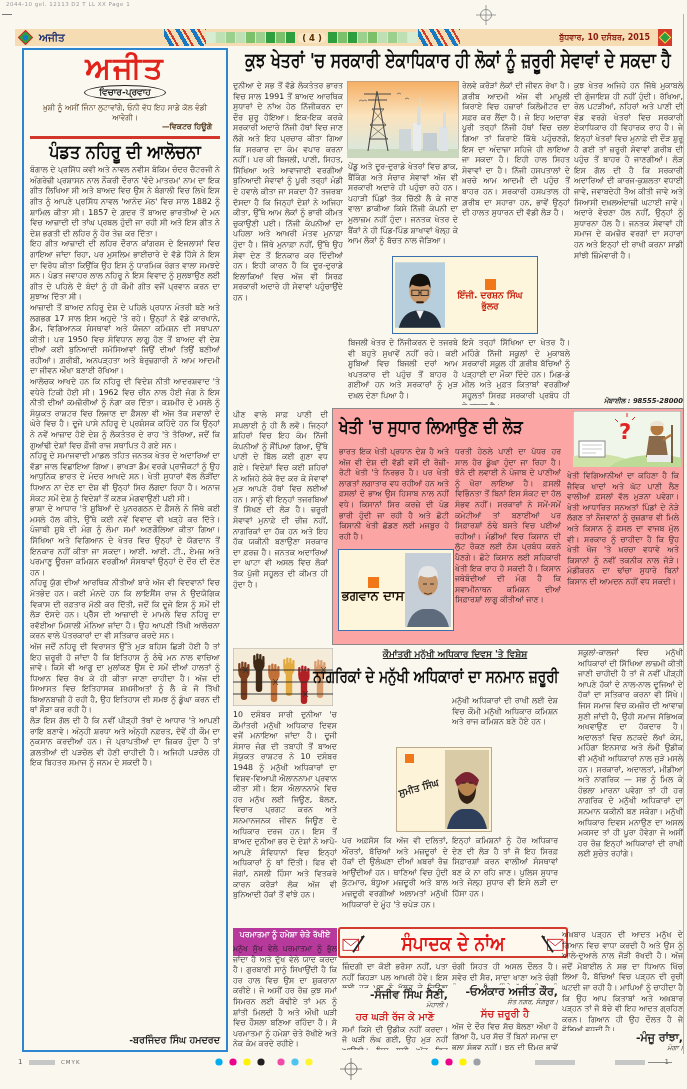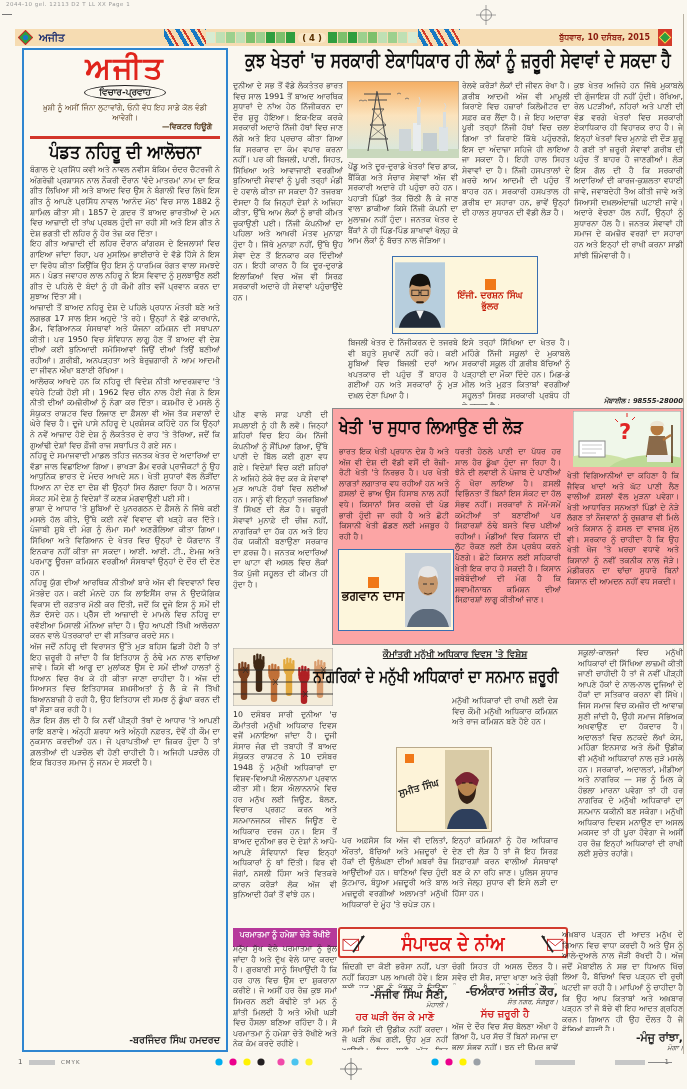--- a/index.html
+++ b/index.html
@@ -245,21 +245,21 @@
       <path d="M13 38 q0 14 9 16 q9 -2 9 -16 q-4 8 -9 8 q-5 0 -9 -8 z" fill="#332015"></path>
       <path d="M17 33 h3.5 M24 33 h3.5" stroke="#221a10" stroke-width="1.1"></path>
     </svg>
   </div>
 
   <div class="abs bt" style="left:342px;top:836px;width:106px;height:89px;">ਪਰ ਅਫ਼ਸੋਸ ਕਿ ਅੱਜ ਵੀ ਦਲਿਤਾਂ, ਔਰਤਾਂ, ਬੱਚਿਆਂ ਅਤੇ ਮਜ਼ਦੂਰਾਂ ਦੇ ਹੱਕਾਂ ਦੀ ਉਲੰਘਣਾ ਦੀਆਂ ਖ਼ਬਰਾਂ ਰੋਜ਼ ਆਉਂਦੀਆਂ ਹਨ। ਥਾਣਿਆਂ ਵਿਚ ਹੁੰਦੀ ਕੁੱਟਮਾਰ, ਬੰਧੂਆ ਮਜ਼ਦੂਰੀ ਅਤੇ ਬਾਲ ਮਜ਼ਦੂਰੀ ਵਰਗੀਆਂ ਅਲਾਮਤਾਂ ਮਨੁੱਖੀ ਅਧਿਕਾਰਾਂ ਦੇ ਮੂੰਹ 'ਤੇ ਚਪੇੜ ਹਨ।</div>
   <div class="abs bt" style="left:452px;top:696px;width:106px;height:48px;">ਮਨੁੱਖੀ ਅਧਿਕਾਰਾਂ ਦੀ ਰਾਖੀ ਲਈ ਦੇਸ਼ ਵਿਚ ਕੌਮੀ ਮਨੁੱਖੀ ਅਧਿਕਾਰ ਕਮਿਸ਼ਨ ਅਤੇ ਰਾਜ ਕਮਿਸ਼ਨ ਬਣੇ ਹੋਏ ਹਨ।</div>
   <div class="abs bt" style="left:452px;top:836px;width:106px;height:89px;">ਇਨ੍ਹਾਂ ਕਮਿਸ਼ਨਾਂ ਨੂੰ ਹੋਰ ਅਧਿਕਾਰ ਦੇਣ ਦੀ ਲੋੜ ਹੈ ਤਾਂ ਜੋ ਇਹ ਸਿਰਫ਼ ਸਿਫ਼ਾਰਸ਼ਾਂ ਕਰਨ ਵਾਲੀਆਂ ਸੰਸਥਾਵਾਂ ਬਣ ਕੇ ਨਾ ਰਹਿ ਜਾਣ। ਪੁਲਿਸ ਸੁਧਾਰ ਅਤੇ ਜੇਲ੍ਹ ਸੁਧਾਰ ਵੀ ਇਸੇ ਲੜੀ ਦਾ ਹਿੱਸਾ ਹਨ।</div>
   <div class="abs bt" style="left:578px;top:648px;width:105px;height:277px;">ਸਕੂਲਾਂ-ਕਾਲਜਾਂ ਵਿਚ ਮਨੁੱਖੀ ਅਧਿਕਾਰਾਂ ਦੀ ਸਿੱਖਿਆ ਲਾਜ਼ਮੀ ਕੀਤੀ ਜਾਣੀ ਚਾਹੀਦੀ ਹੈ ਤਾਂ ਜੋ ਨਵੀਂ ਪੀੜ੍ਹੀ ਆਪਣੇ ਹੱਕਾਂ ਦੇ ਨਾਲ-ਨਾਲ ਦੂਜਿਆਂ ਦੇ ਹੱਕਾਂ ਦਾ ਸਤਿਕਾਰ ਕਰਨਾ ਵੀ ਸਿੱਖੇ। ਜਿਸ ਸਮਾਜ ਵਿਚ ਕਮਜ਼ੋਰ ਦੀ ਆਵਾਜ਼ ਸੁਣੀ ਜਾਂਦੀ ਹੈ, ਉਹੀ ਸਮਾਜ ਸੱਭਿਅਕ ਅਖਵਾਉਣ ਦਾ ਹੱਕਦਾਰ ਹੈ। ਅਦਾਲਤਾਂ ਵਿਚ ਲਟਕਦੇ ਲੱਖਾਂ ਕੇਸ, ਮਹਿੰਗਾ ਇਨਸਾਫ਼ ਅਤੇ ਲੰਮੀ ਉਡੀਕ ਵੀ ਮਨੁੱਖੀ ਅਧਿਕਾਰਾਂ ਨਾਲ ਜੁੜੇ ਮਸਲੇ ਹਨ। ਸਰਕਾਰਾਂ, ਅਦਾਲਤਾਂ, ਮੀਡੀਆ ਅਤੇ ਨਾਗਰਿਕ — ਸਭ ਨੂੰ ਮਿਲ ਕੇ ਹੰਭਲਾ ਮਾਰਨਾ ਪਵੇਗਾ ਤਾਂ ਹੀ ਹਰ ਨਾਗਰਿਕ ਦੇ ਮਨੁੱਖੀ ਅਧਿਕਾਰਾਂ ਦਾ ਸਨਮਾਨ ਯਕੀਨੀ ਬਣ ਸਕੇਗਾ। ਮਨੁੱਖੀ ਅਧਿਕਾਰ ਦਿਵਸ ਮਨਾਉਣ ਦਾ ਅਸਲ ਮਕਸਦ ਤਾਂ ਹੀ ਪੂਰਾ ਹੋਵੇਗਾ ਜੇ ਅਸੀਂ ਹਰ ਰੋਜ਼ ਇਨ੍ਹਾਂ ਅਧਿਕਾਰਾਂ ਦੀ ਰਾਖੀ ਲਈ ਸੁਚੇਤ ਰਹਾਂਗੇ।</div>
 
-  <div class="abs" id="l0head" style="left:233px;top:928px;width:104px;height:19px;">ਪਰਮਾਤਮਾ ਨੂੰ ਹਮੇਸ਼ਾ ਚੇਤੇ ਰੱਖੀਏ</div>
+  <div class="abs" id="l0head" style="left:233px;top:928px;width:104px;height:28px;">ਪਰਮਾਤਮਾ ਨੂੰ ਹਮੇਸ਼ਾ ਚੇਤੇ ਰੱਖੀਏ</div>
   <div class="abs bt" style="left:233px;top:944px;width:104px;height:106px;">ਮਨੁੱਖ ਸੁੱਖ ਵੇਲੇ ਪਰਮਾਤਮਾ ਨੂੰ ਭੁੱਲ ਜਾਂਦਾ ਹੈ ਅਤੇ ਦੁੱਖ ਵੇਲੇ ਯਾਦ ਕਰਦਾ ਹੈ। ਗੁਰਬਾਣੀ ਸਾਨੂੰ ਸਿਖਾਉਂਦੀ ਹੈ ਕਿ ਹਰ ਹਾਲ ਵਿਚ ਉਸ ਦਾ ਸ਼ੁਕਰਾਨਾ ਕਰੀਏ। ਜੇ ਅਸੀਂ ਹਰ ਰੋਜ਼ ਕੁਝ ਸਮਾਂ ਸਿਮਰਨ ਲਈ ਕੱਢੀਏ ਤਾਂ ਮਨ ਨੂੰ ਸ਼ਾਂਤੀ ਮਿਲਦੀ ਹੈ ਅਤੇ ਔਖੀ ਘੜੀ ਵਿਚ ਹੌਸਲਾ ਬਣਿਆ ਰਹਿੰਦਾ ਹੈ। ਸੋ ਪਰਮਾਤਮਾ ਨੂੰ ਹਮੇਸ਼ਾ ਚੇਤੇ ਰੱਖੀਏ ਅਤੇ ਨੇਕ ਕੰਮ ਕਰਦੇ ਰਹੀਏ।</div>
 
   <div class="abs" id="lbanner">
     <svg width="24" height="22" viewBox="0 0 26 24">
       <rect x="1" y="8" width="17" height="12" fill="#fff" stroke="#cc2222"></rect>
       <path d="M1 8 l8.5 7 L18 8" stroke="#cc2222" fill="none"></path>
       <line x1="12" y1="22" x2="24" y2="4" stroke="#222" stroke-width="2"></line>
       <path d="M24 4 l-3.5 1 1.2 3.2 z" fill="#222"></path>
     </svg>
     <span id="ltitle">ਸੰਪਾਦਕ ਦੇ ਨਾਂਅ</span>

